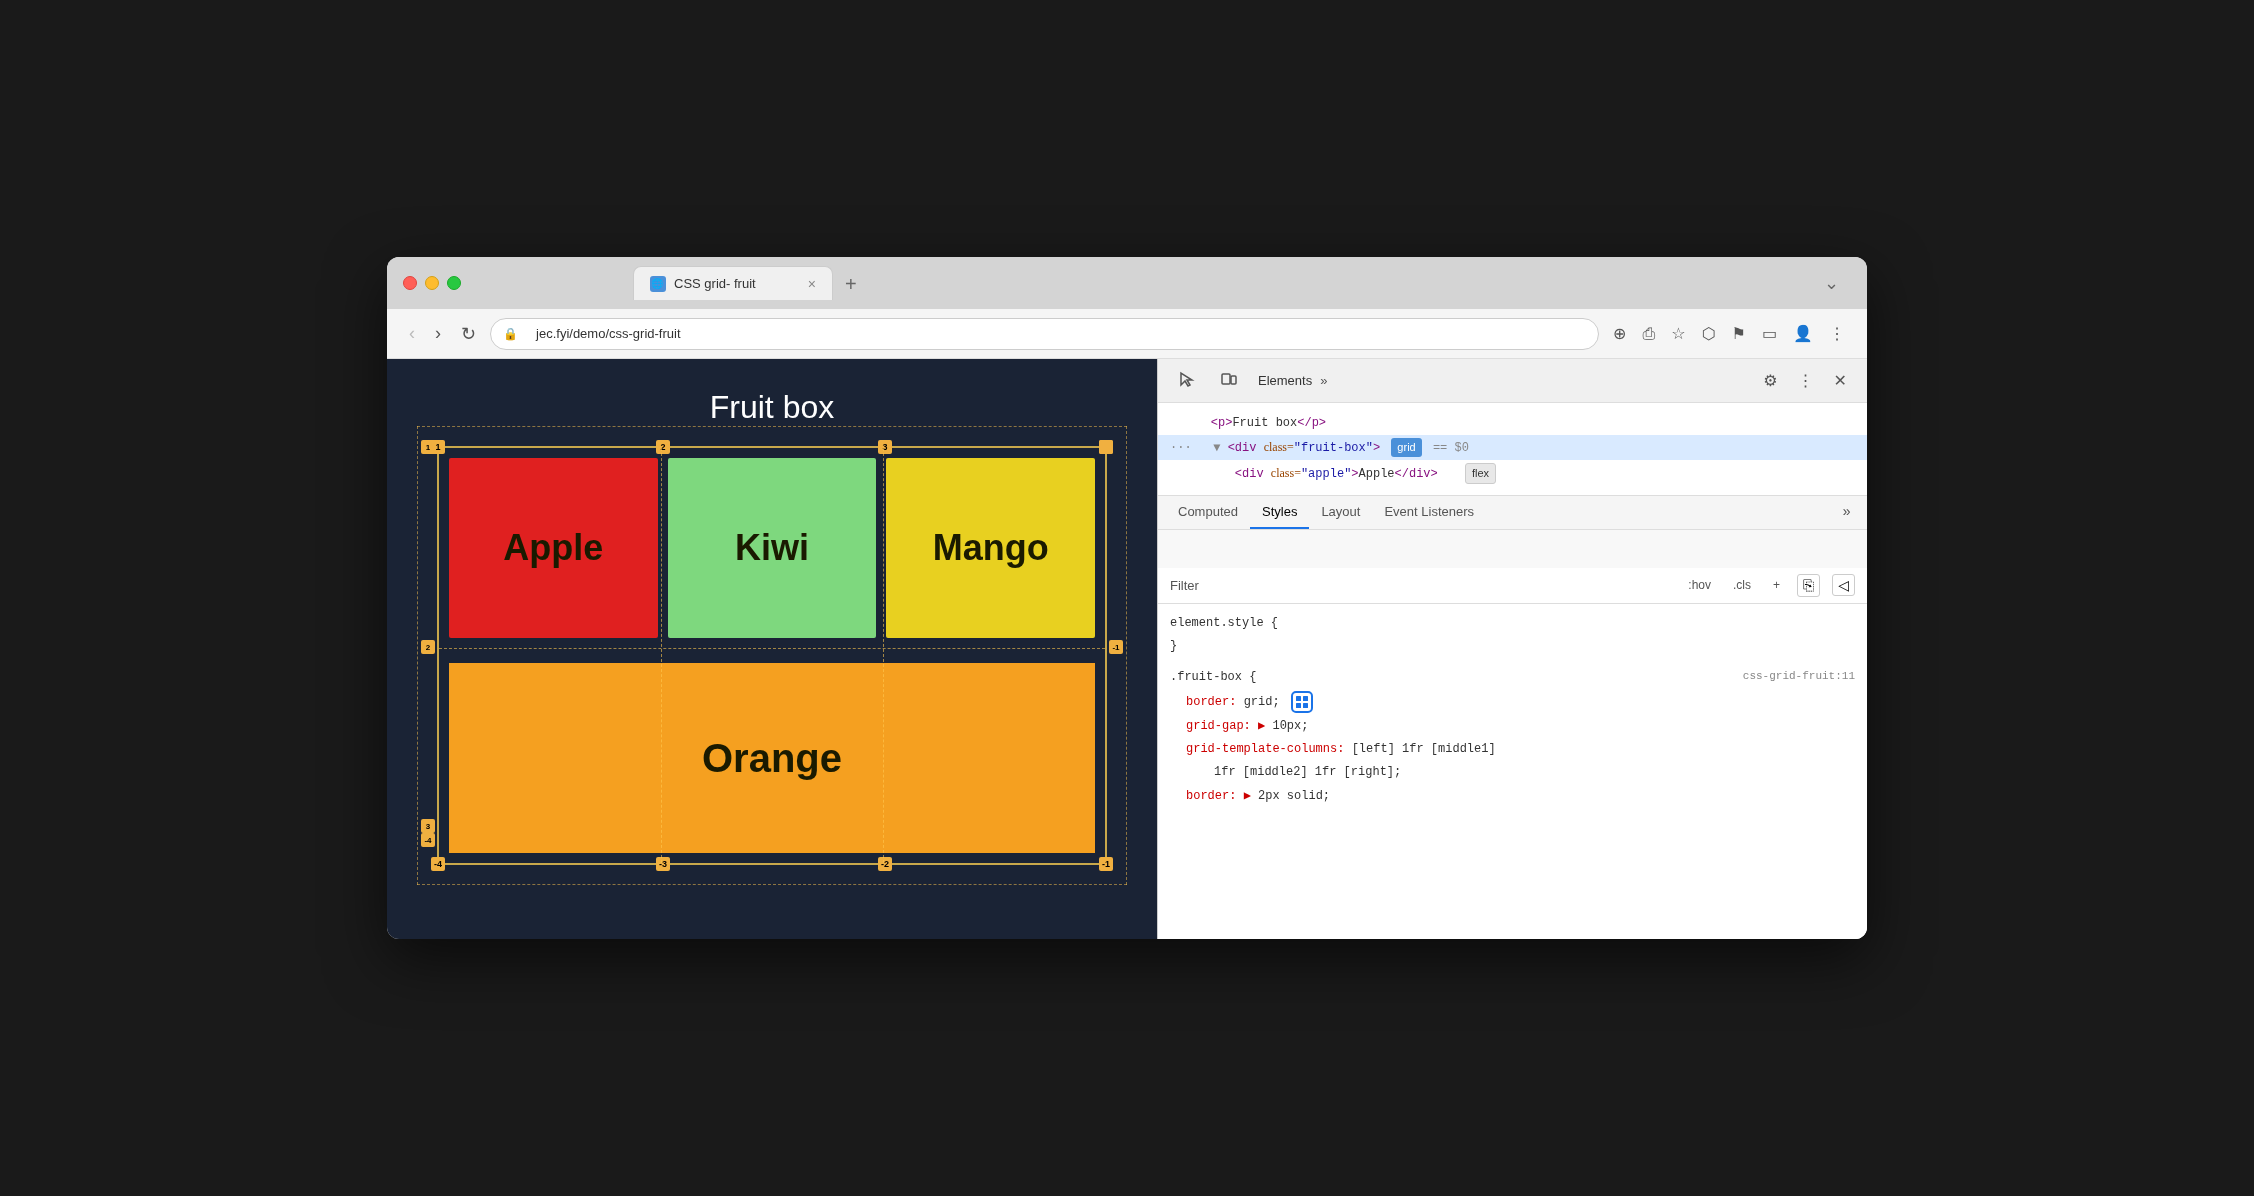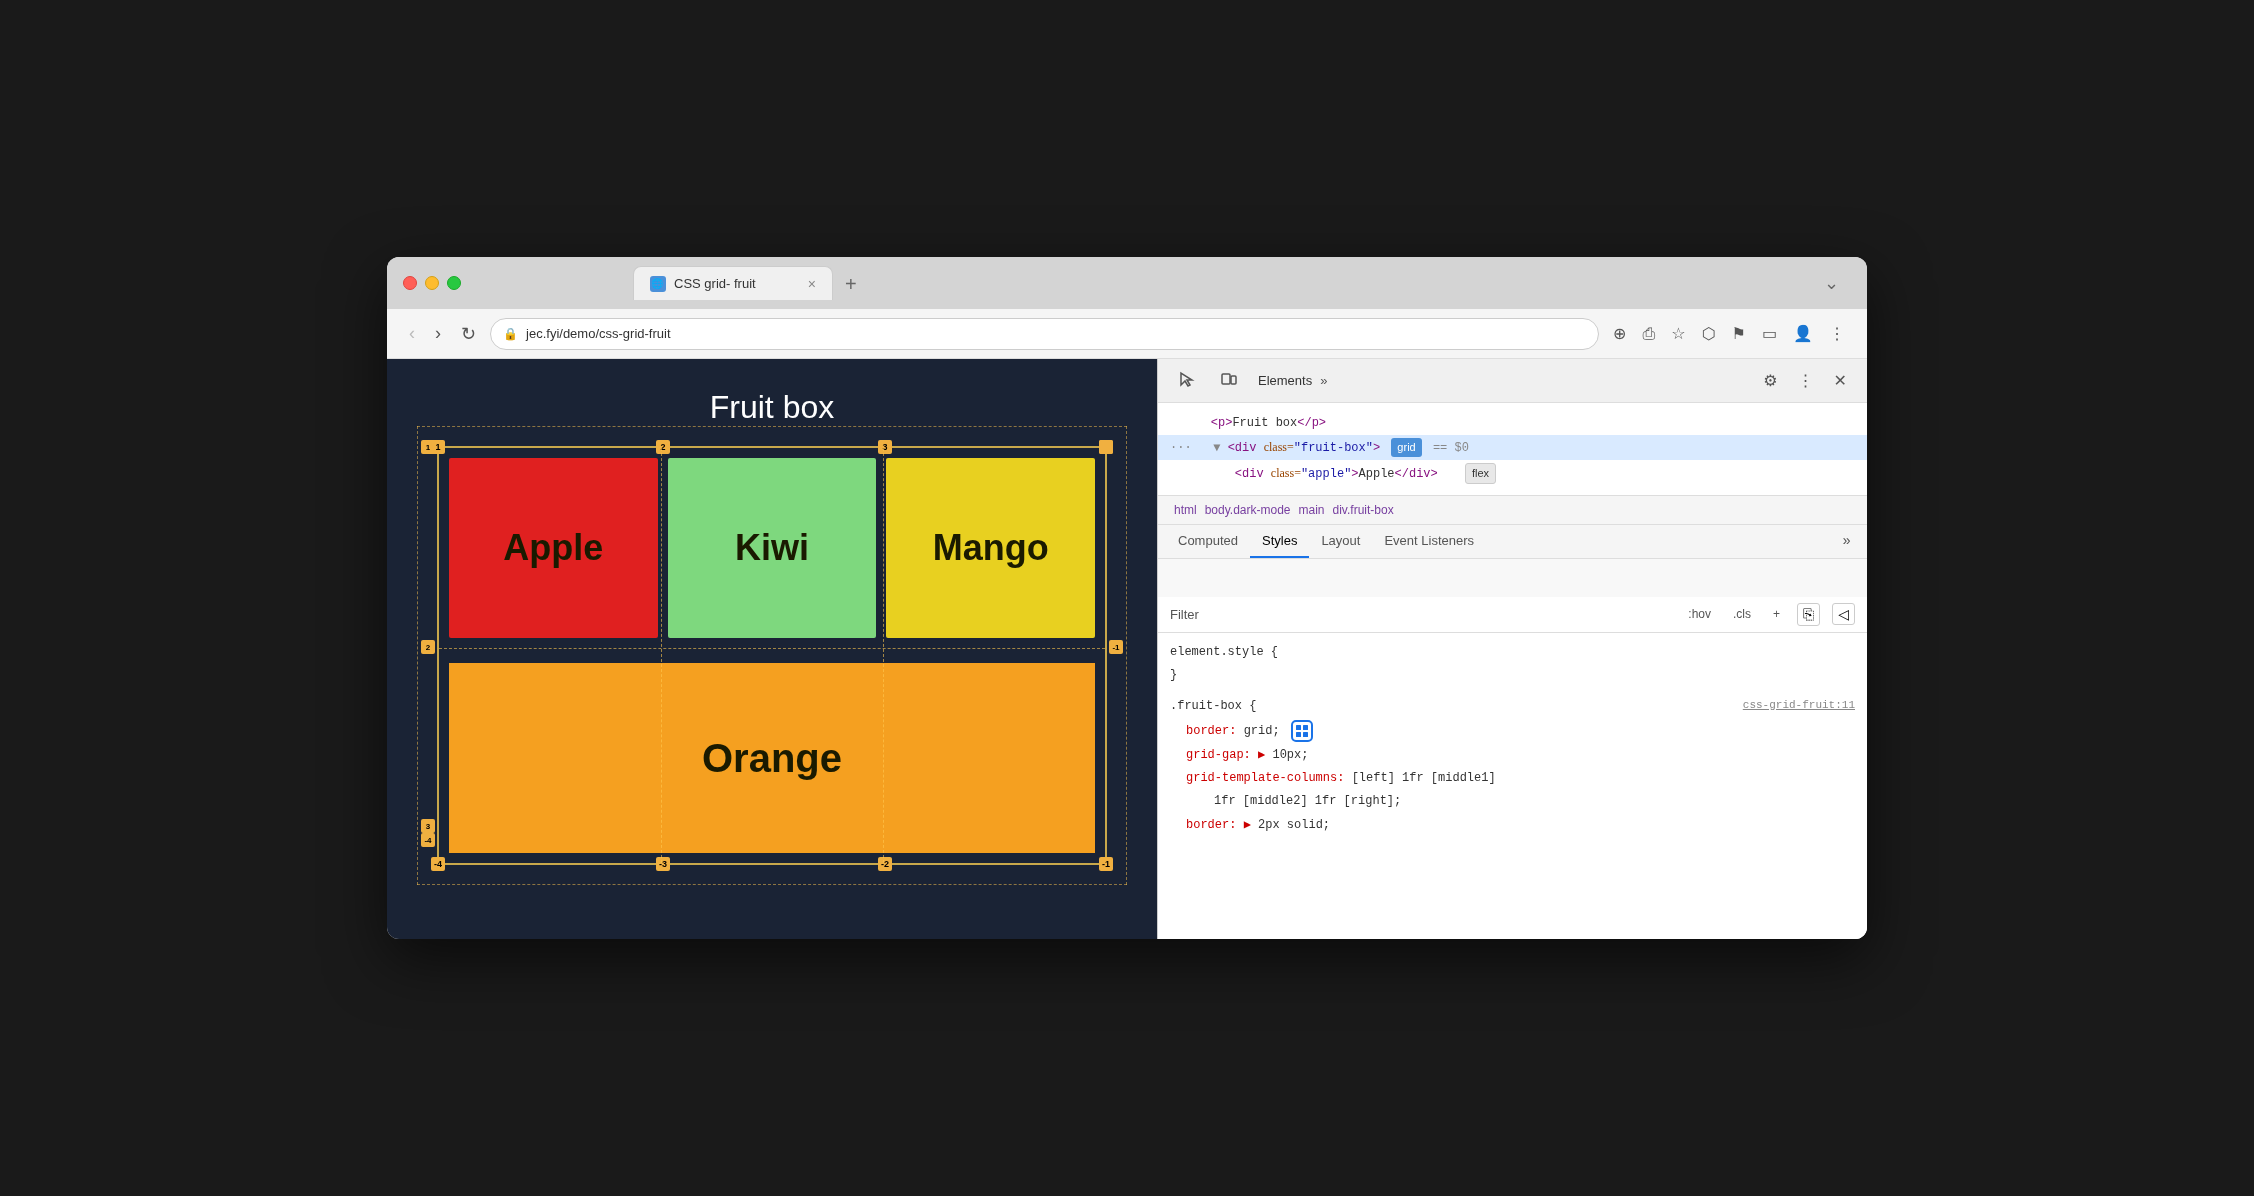--- a/index.html
+++ b/index.html
@@ -117,21 +117,21 @@
       border: 1px solid #ccc;
       border-radius: 16px;
       display: flex;
       align-items: center;
       padding: 0 12px;
       gap: 8px;
       font-size: 13px;
       color: #333;
     }
     .address-bar .lock-icon { color: #555; font-size: 12px; }
-    .address-text { flex: 1; }
+    .address-text { flex: 1; margin-left: 10px; }
     .nav-icons {
       display: flex;
       align-items: center;
       gap: 4px;
     }
     .nav-icon-btn {
       background: none;
       border: none;
       cursor: pointer;
       color: #555;
@@ -386,21 +386,20 @@
       font-size: 12px;
     }
     .css-selector { color: #333; }
     .css-brace { color: #333; }
     .css-prop { color: #cc0000; }
     .css-val { color: #333; }
     .css-source {
       float: right;
       color: #888;
       font-size: 11px;
-      text-decoration: underline;
     }
     .css-indent { padding-left: 28px; }
     .grid-icon {
       display: inline-flex;
       align-items: center;
       justify-content: center;
       width: 22px;
       height: 22px;
       border: 2px solid #1a73e8;
       border-radius: 5px;
@@ -563,29 +562,20 @@
           <span class="dom-eq"> == </span>
           <span class="dom-dollar">$0</span>
         </div>
         <div class="dom-line">
           &nbsp;&nbsp;&nbsp;&nbsp;&nbsp;&nbsp;&nbsp;&nbsp;
           <span class="dom-tag">&lt;div </span><span class="dom-attr-name">class=</span><span class="dom-attr-value">"apple"</span><span class="dom-tag">&gt;</span><span class="dom-text">Apple</span><span class="dom-tag">&lt;/div&gt;</span>
           <span class="badge-flex">flex</span>
         </div>
       </div>
 
-      <div class="breadcrumb-bar">
-        <span class="breadcrumb-item">html</span>
-        <span style="color:#888; font-size:11px;"> </span>
-        <span class="breadcrumb-item">body.dark-mode</span>
-        <span style="color:#888; font-size:11px;"> </span>
-        <span class="breadcrumb-item">main</span>
-        <span style="color:#888; font-size:11px;"> </span>
-        <span class="breadcrumb-item">div.fruit-box</span>
-      </div>
 
       <div class="sub-tabs">
         <span class="sub-tab">Computed</span>
         <span class="sub-tab active">Styles</span>
         <span class="sub-tab">Layout</span>
         <span class="sub-tab">Event Listeners</span>
         <span class="sub-tab-more">»</span>
       </div>
 
       <div class="filter-bar">

